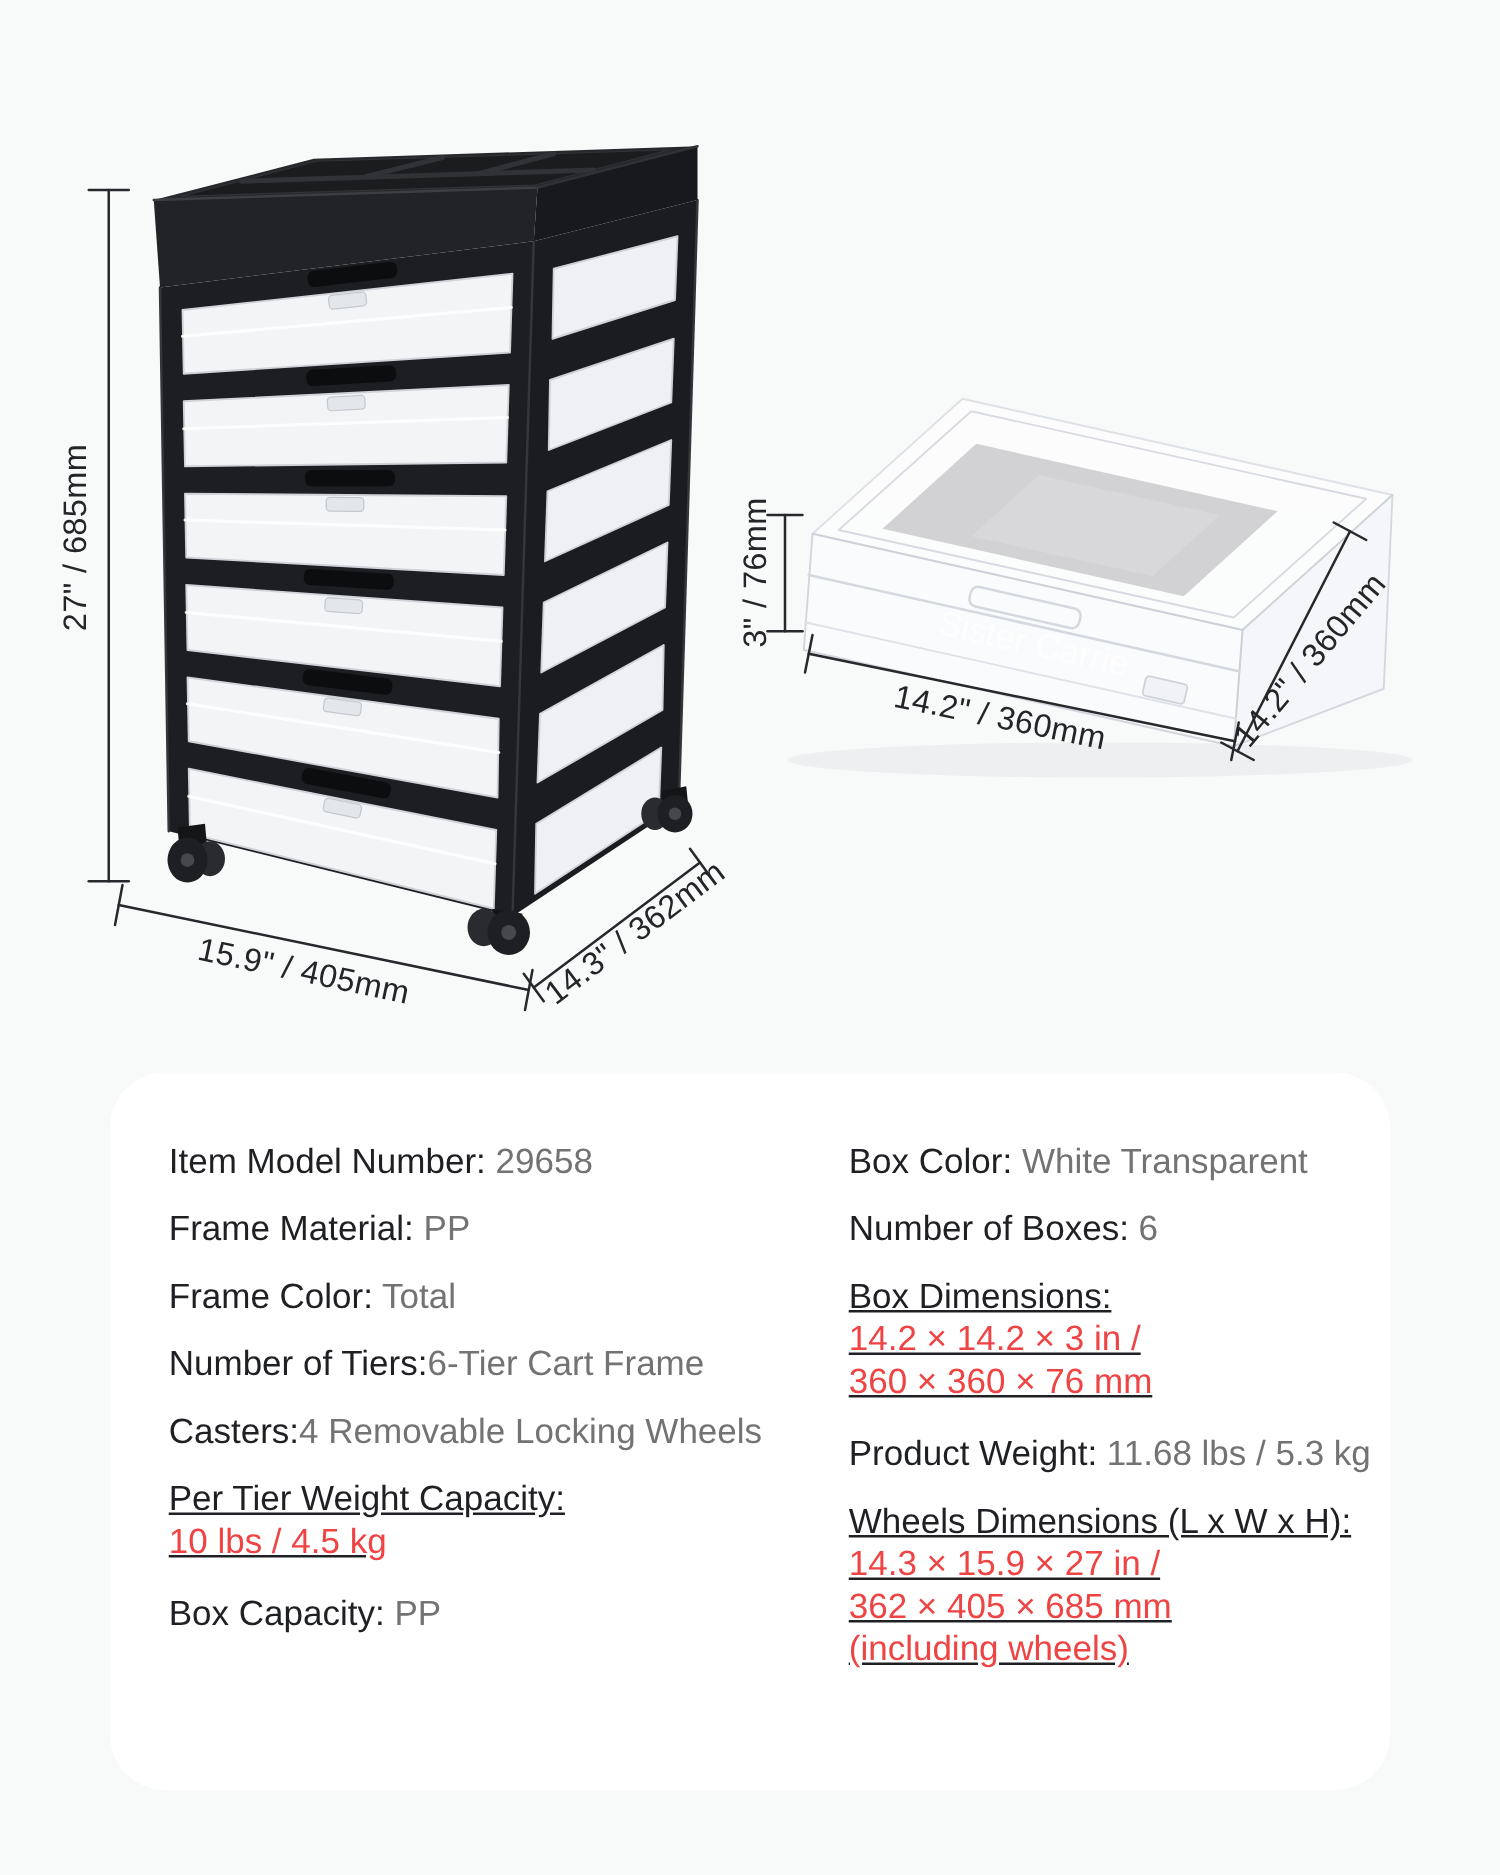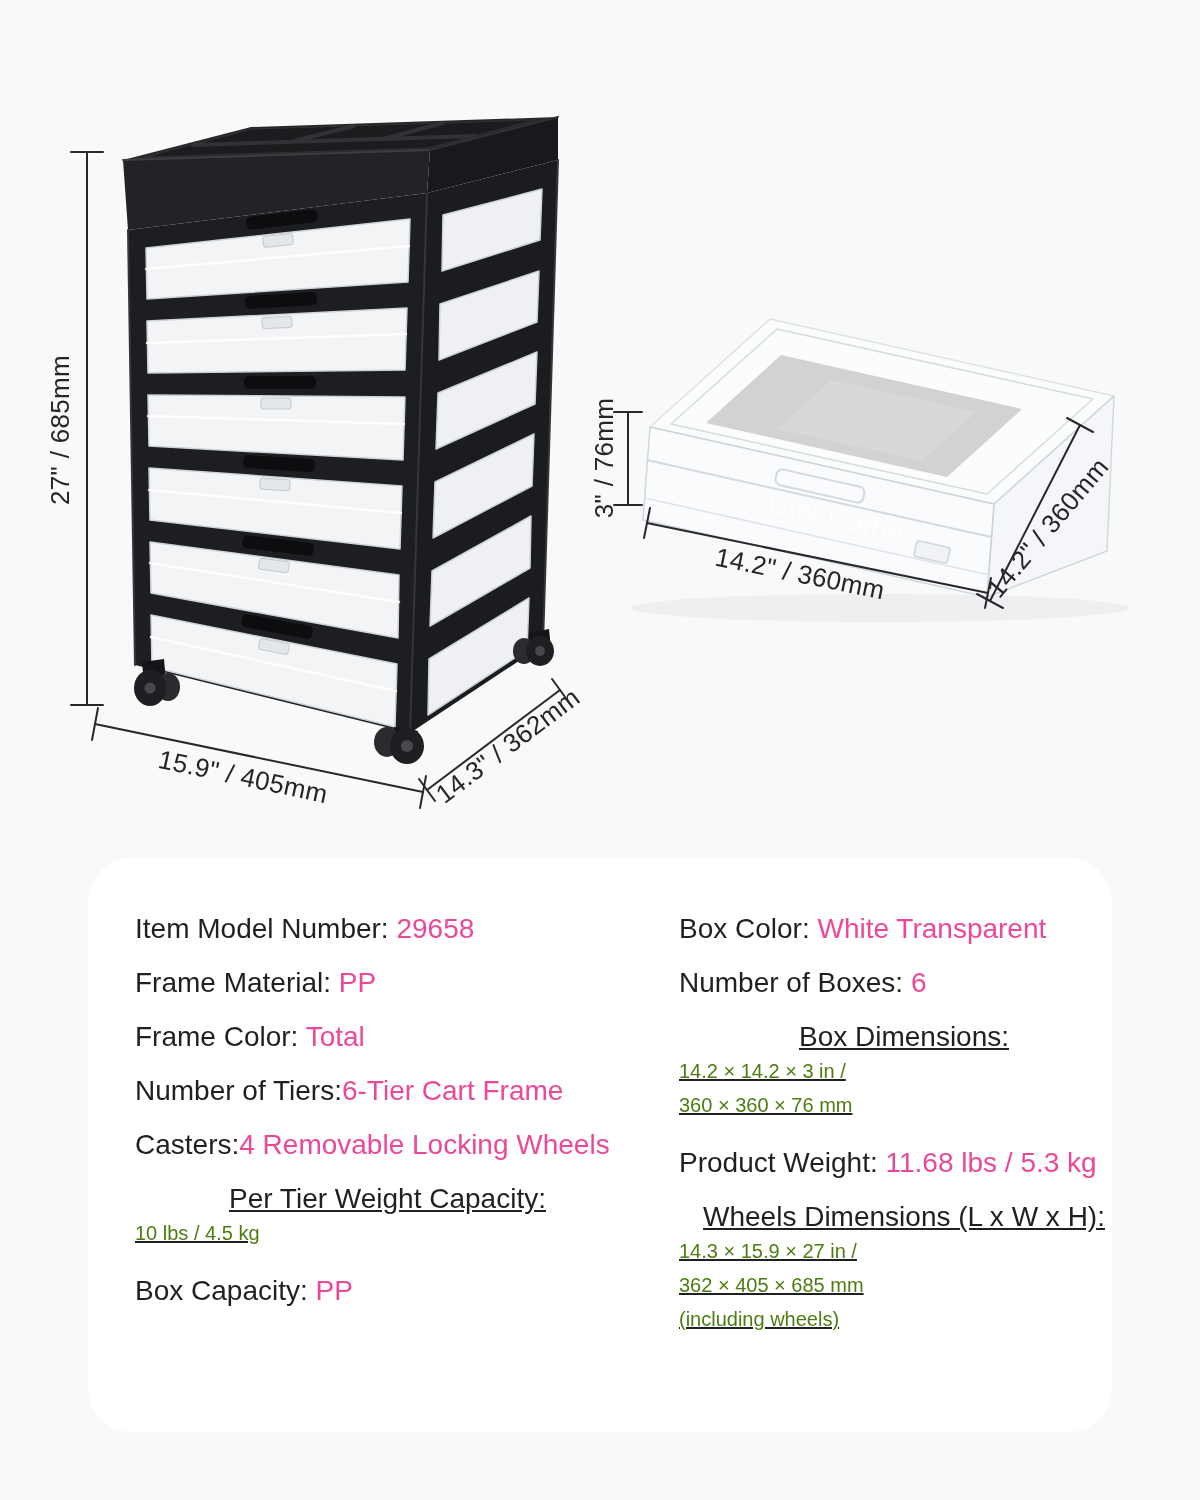--- a/index.html
+++ b/index.html
@@ -19,23 +19,23 @@
   }
   .specs-card{
     position:absolute;left:88px;top:858px;width:1024px;height:574px;
     background:#ffffff;border-radius:44px;
   }
   .spec-col{position:absolute;top:54px;}
   .spec-col-left{left:47px;width:505px;}
   .spec-col-right{left:591px;width:450px;}
   .spec-item{font-size:28px;line-height:34px;margin-bottom:20px;}
   .spec-item.block{margin-top:12px;margin-bottom:24px;text-decoration:underline;}
-  .lbl{color:#1f2023;white-space:pre-wrap;text-align:center;}
-  .val{color:#ec4899;margin-top:40px;}
-  .val-line{color:#4d7c0f;font-size:20px;line-height:34px;}
+  .lbl{color:#1f2023;white-space:pre-wrap;}
+  .val{color:#737373;margin-top:40px;}
+  .val-line{color:#ef4444;font-size:28px;line-height:34px;}
   svg{display:block;}
   .dimline{stroke:#26282c;stroke-width:2;fill:none;}
   .etch{font-family:"Liberation Sans",sans-serif;font-size:28px;fill:#ffffff;opacity:.8;}
 </style>
 </head>
 <body>
 
 <div class="photos">
 
   <svg class="illus cart-illus" viewBox="0 0 520 720">

